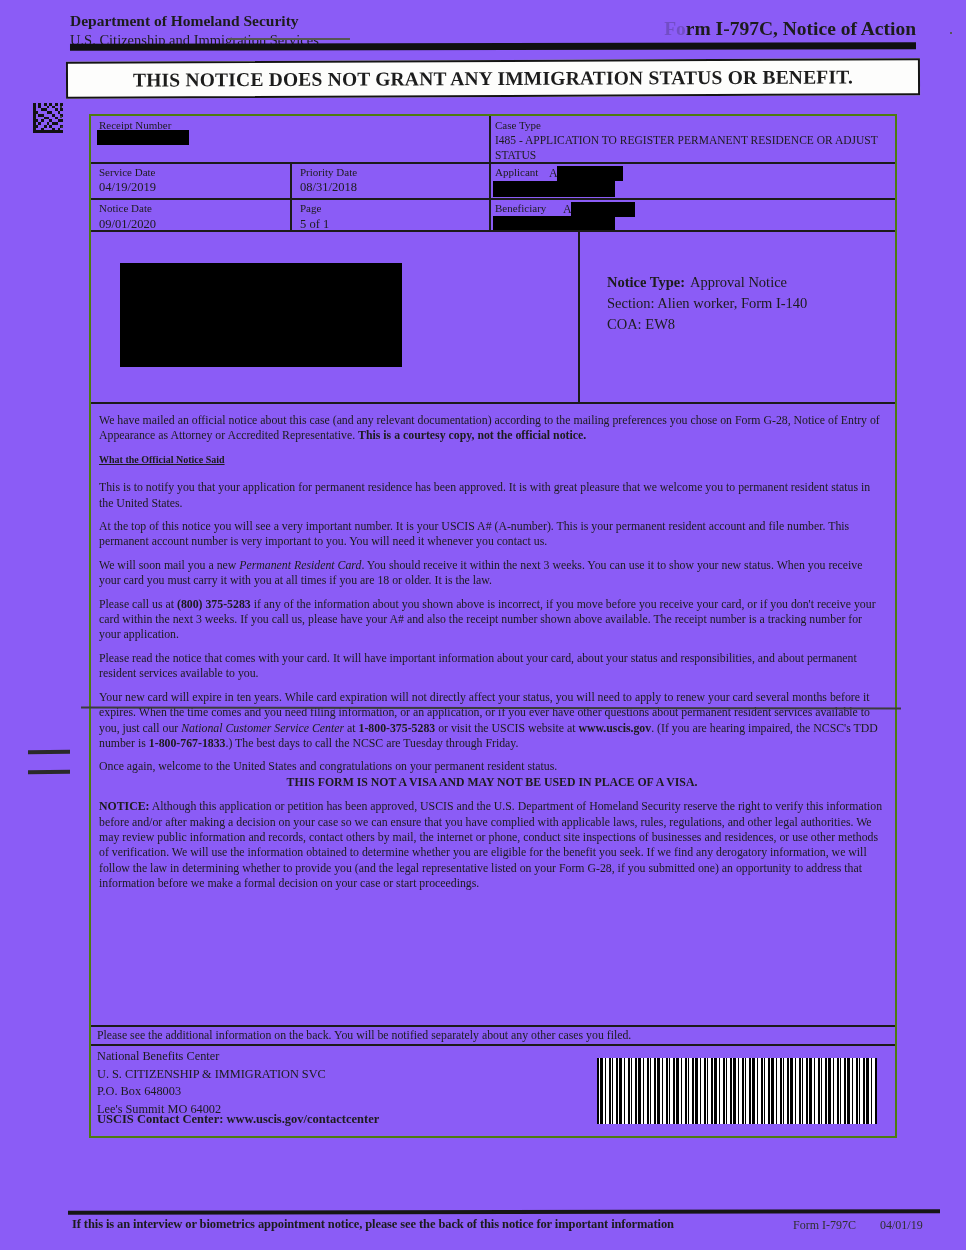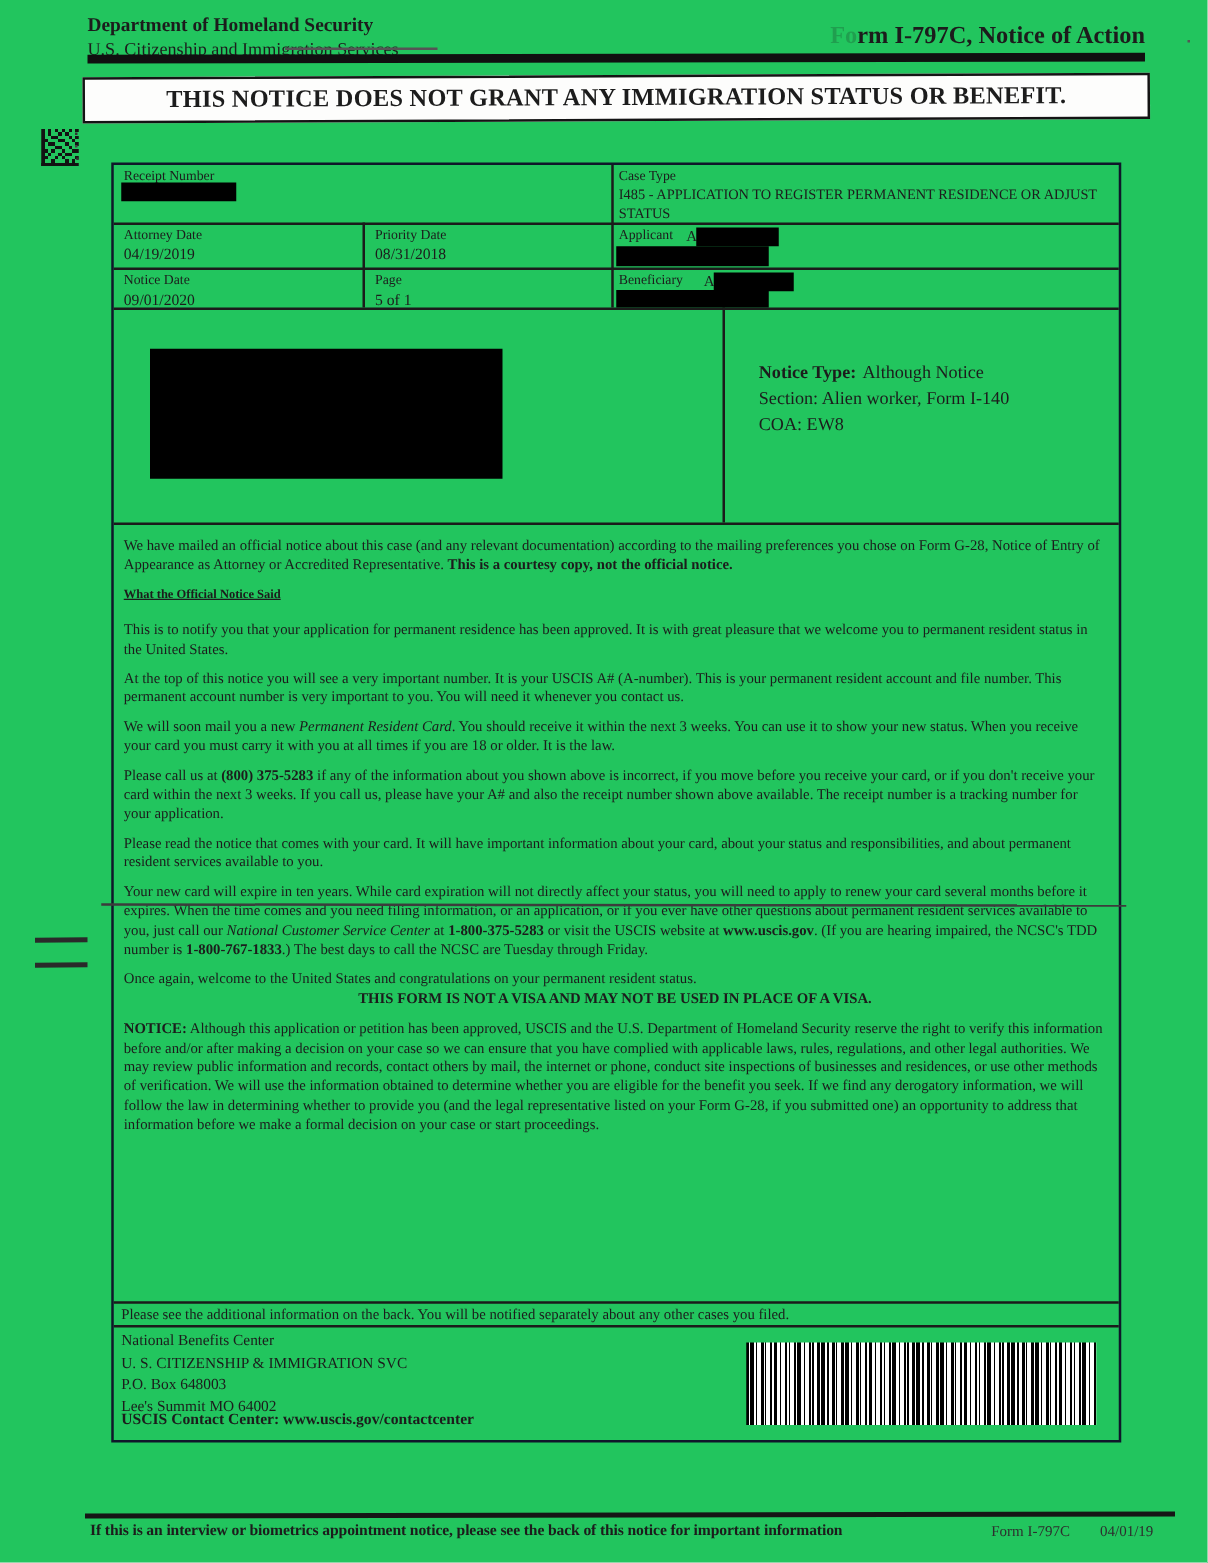--- a/index.html
+++ b/index.html
@@ -1,34 +1,34 @@
 <!DOCTYPE html>
 <html><head>
 <meta charset="utf-8">
 <style>
   html,body{margin:0;padding:0;background:#e8e8e6;}
-  .page{position:relative;width:966px;height:1250px;margin:0 auto;background:#22c55e;
+  .page{position:relative;width:966px;height:1250px;margin:0 auto;background:#8b5cf6;
         font-family:"Liberation Serif",serif;color:#1c1c1c;overflow:hidden;}
   
   .hdr-left{position:absolute;left:70px;top:11px;line-height:1.25;}
   .hdr-l1{font-weight:bold;font-size:15.5px;}
   .hdr-l2{font-size:14.5px;margin-top:1px;}
   .hdr-right{position:absolute;right:50px;top:18px;font-weight:bold;font-size:19.5px;}
   .smudge{opacity:.22;text-align:right;}
   .svc-strike{position:absolute;left:228px;top:38px;width:122px;height:1.5px;background:#555;}
   .rule-thick{position:absolute;left:70px;top:43px;width:846px;height:7px;background:#101010;transform:rotate(-.1deg);}
   .banner{position:absolute;left:66px;top:60px;width:850px;height:33px;border:2px solid #141414;
           display:flex;align-items:center;justify-content:center;font-weight:bold;font-size:19.5px;
           letter-spacing:.2px;transform:rotate(-.25deg);background:#fdfdfc;}
   .dmatrix{position:absolute;left:33px;top:102px;width:30px;height:32px;}
   .dmatrix svg{width:100%;height:100%;shape-rendering:crispEdges;}
   .edge-dots{position:absolute;left:60px;top:106px;width:2px;height:2px;background:#333;
              box-shadow:0 10px 0 #444,1px 20px 0 #333,890px -74px 0 #555;}
   
-  .docbox{position:absolute;left:89px;top:130px;width:804px;height:1020px;border:2px solid #0f172a;}
+  .docbox{position:absolute;left:89px;top:114px;width:804px;height:1020px;border:2px solid #4d7c0f;}
   .hl{position:absolute;left:0;width:100%;height:2px;background:#1b1b1b;}
   .vl{position:absolute;width:2px;background:#1b1b1b;}
   .lbl{position:absolute;font-size:11px;}
   .val{position:absolute;font-size:12.5px;}
   .redact{position:absolute;background:#000;}
   .casetype{position:absolute;left:404px;top:17px;width:392px;font-size:11.5px;line-height:15px;font-family:Liberation Serif, serif;}
   .np{position:absolute;left:516px;top:156px;font-size:14.5px;line-height:21px;}
   .np b{font-weight:bold;}
   
   .bodytext{position:absolute;left:8px;top:297px;width:786px;font-size:11.8px;line-height:15.4px;}
@@ -120,41 +120,41 @@
     <div class="hl" style="top:928px"></div>
     <div class="vl" style="left:398px;top:0;height:114px"></div>
     <div class="vl" style="left:199px;top:46px;height:68px"></div>
     <div class="vl" style="left:487px;top:114px;height:172px"></div>
 
     <div class="lbl" style="left:8px;top:3px">Receipt Number</div>
     <div class="redact" style="left:6px;top:14px;width:92px;height:15px"></div>
     <div class="lbl" style="left:404px;top:3px">Case Type</div>
     <div class="casetype">I485 - APPLICATION TO REGISTER PERMANENT RESIDENCE OR ADJUST STATUS</div>
 
-    <div class="lbl" style="left:8px;top:50px">Attorney Date</div>
+    <div class="lbl" style="left:8px;top:50px">Service Date</div>
     <div class="val" style="left:8px;top:64px">04/19/2019</div>
     <div class="lbl" style="left:209px;top:50px">Priority Date</div>
     <div class="val" style="left:209px;top:64px">08/31/2018</div>
     <div class="lbl" style="left:404px;top:50px">Applicant</div>
     <div class="lbl" style="left:458px;top:50px;font-size:12px">A</div>
     <div class="redact" style="left:466px;top:50px;width:66px;height:15px"></div>
     <div class="redact" style="left:402px;top:65px;width:122px;height:16px"></div>
 
     <div class="lbl" style="left:8px;top:86px">Notice Date</div>
     <div class="val" style="left:8px;top:101px">09/01/2020</div>
     <div class="lbl" style="left:209px;top:86px">Page</div>
     <div class="val" style="left:209px;top:101px">5 of 1</div>
     <div class="lbl" style="left:404px;top:86px">Beneficiary</div>
     <div class="lbl" style="left:472px;top:86px;font-size:12px">A</div>
     <div class="redact" style="left:480px;top:86px;width:64px;height:15px"></div>
     <div class="redact" style="left:402px;top:100px;width:122px;height:14px"></div>
 
     <div class="redact" style="left:29px;top:147px;width:282px;height:104px"></div>
     <div class="np">
-      <div><b>Notice Type:</b><span style="margin-left:5px">Although Notice</span></div>
+      <div><b>Notice Type:</b><span style="margin-left:5px">Approval Notice</span></div>
       <div>Section: Alien worker, Form I-140</div>
       <div>COA: EW8</div>
     </div>
 
     <div class="bodytext">
       <p class="bp"><span>We have mailed an official notice about this case (and any relevant documentation) according to the mailing preferences you chose on Form G-28, Notice of Entry of Appearance as Attorney or Accredited Representative. </span><b>This is a courtesy copy, not the official notice.</b></p>
       <p class="h-official">What the Official Notice Said</p>
       <p class="bp">This is to notify you that your application for permanent residence has been approved. It is with great pleasure that we welcome you to permanent resident status in the United States.</p>
       <p class="bp">At the top of this notice you will see a very important number. It is your USCIS A# (A-number). This is your permanent resident account and file number. This permanent account number is very important to you. You will need it whenever you contact us.</p>
       <p class="bp"><span>We will soon mail you a new </span><i>Permanent Resident Card</i><span>. You should receive it within the next 3 weeks. You can use it to show your new status. When you receive your card you must carry it with you at all times if you are 18 or older. It is the law.</span></p>

